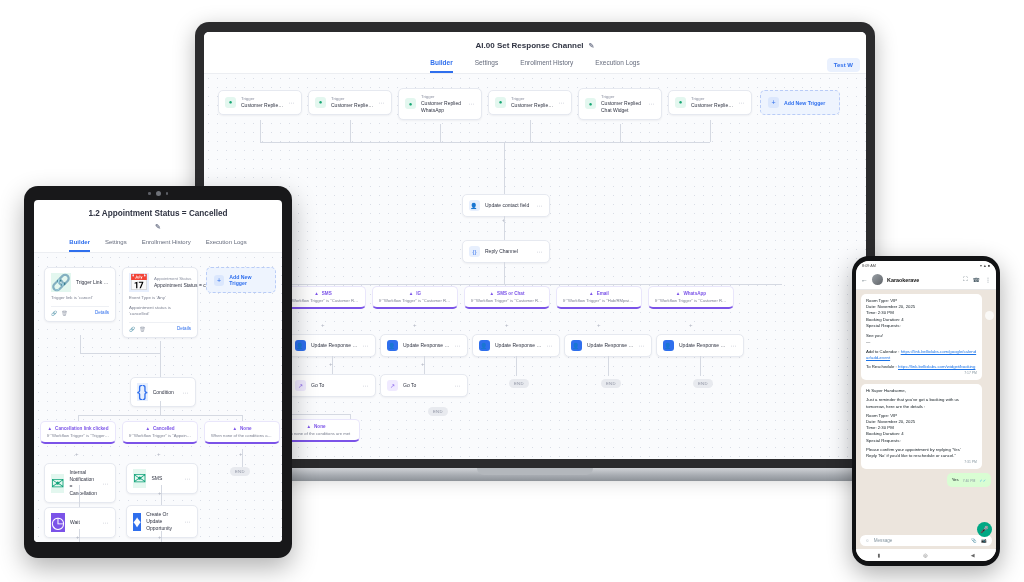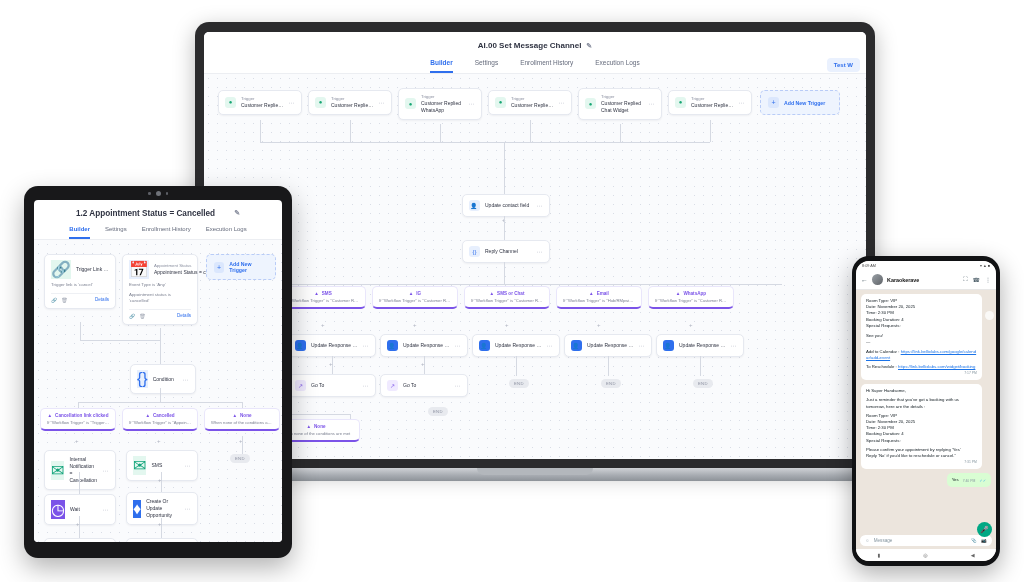--- a/index.html
+++ b/index.html
@@ -75,21 +75,21 @@
   #tablet { position:absolute; left:24px; top:186px; width:268px; height:372px;
     background:#18181a; border-radius:14px; padding:14px 10px 16px 10px;
     box-shadow:0 10px 26px rgba(0,0,0,.3); }
   .tb-dots { position:absolute; top:5px; left:50%; transform:translateX(-50%);
     display:flex; gap:5px; align-items:center; }
   .tb-dots i { width:2.5px; height:2.5px; border-radius:50%; background:#5d5f66; display:block; }
   .tb-dots i.big { width:5px; height:5px; background:#6f7279; }
   .tb-screen { width:100%; height:100%; background:#fff; border-radius:4px; overflow:hidden;
     position:relative; }
   .tb-title { text-align:center; font-size:8.2px; font-weight:600; color:#2f3342;
-    padding:9px 0 0; display:flex; justify-content:center; gap:19px; }
+    padding:9px 0 0; display:flex; justify-content:center; gap:5px;flex-direction:column; }
   .tb-tabs { display:flex; justify-content:center; gap:15px; margin-top:8px; }
   .tb-tab { font-size:6px; color:#656b7c; padding-bottom:5px; }
   .tb-tab.active { color:#2f6fed; border-bottom:2px solid #2f6fed; font-weight:600; }
   .tb-canvas { position:relative; height:100%; background:#fafbfd;
     background-image:radial-gradient(#d9dde6 .7px, transparent .7px);
     background-size:9px 9px; border-top:1px solid #eceef2; }
   .tnode { position:absolute; background:#fff; border:1px solid #e6e9f0; border-radius:5px;
     box-shadow:0 1px 2px rgba(17,24,39,.05); padding:5px 6px; }
   .tnrow { display:flex; align-items:center; gap:5px; }
   .tndet { display:flex; justify-content:space-between; align-items:center;
@@ -135,21 +135,21 @@
 <body>
 
 <div id="stage">
 
   <div id="laptop">
     <div class="lt-body">
       <div class="lt-screen">
 
         <div class="app-head">
           <div class="app-title">
-            <span>AI.00 Set Message Channel</span>
+            <span>AI.00 Set Response Channel</span>
             <span class="pencil">✎</span>
           </div>
           <div class="tabs">
             <div class="tab active">Builder</div>
             <div class="tab">Settings</div>
             <div class="tab">Enrollment History</div>
             <div class="tab">Execution Logs</div>
           </div>
           <div class="test-btn">Test W</div>
         </div>

